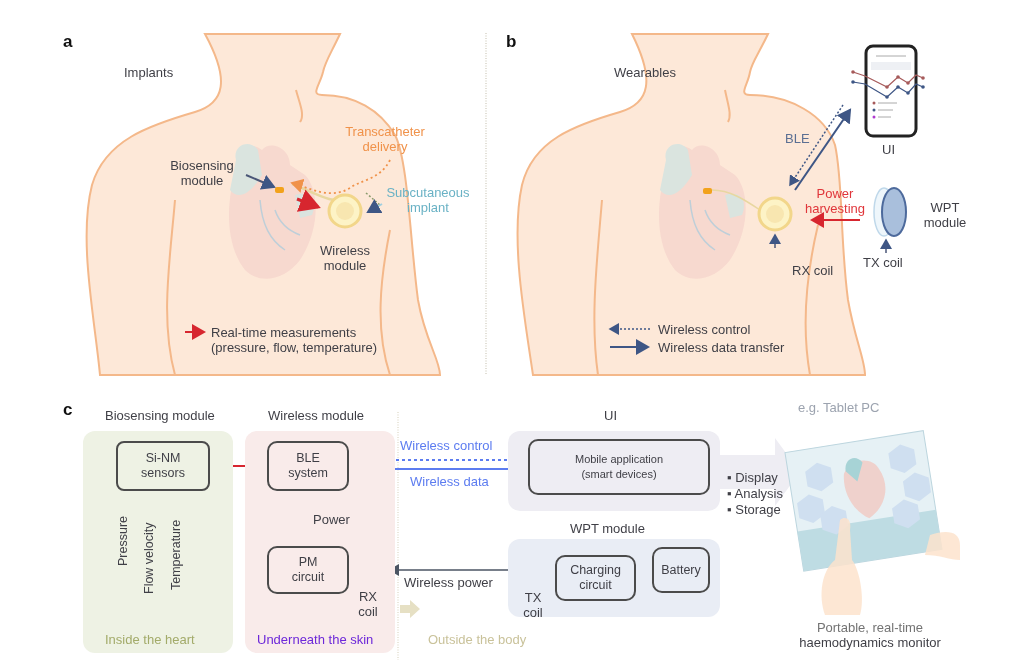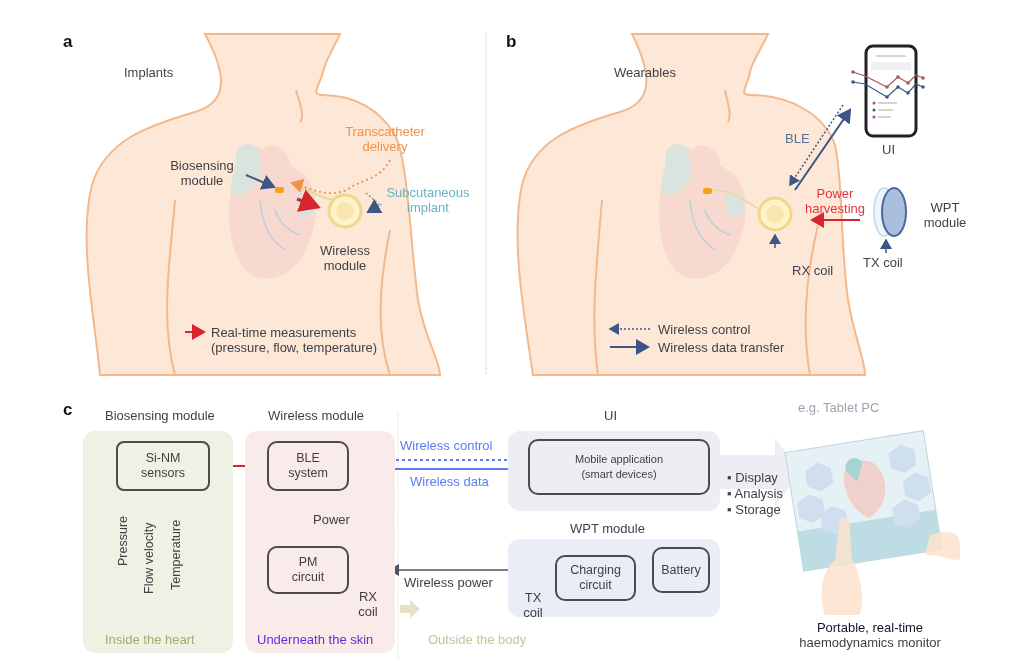--- a/index.html
+++ b/index.html
@@ -281,15 +281,15 @@
   <div>TX</div>
   <div>coil</div>
 </div>
 <div class="abs lbl" style="left:404px;top:575px;">Wireless power</div>
 
 <div class="abs lbl" style="left:105px;top:632px;color:#a3ab6a;">Inside the heart</div>
 <div class="abs lbl" style="left:257px;top:632px;color:#6d28d9;">Underneath the skin</div>
 <div class="abs lbl" style="left:428px;top:632px;color:#c9c29a;">Outside the body</div>
 
 <div class="abs lbl center" style="left:780px;top:620px;width:180px;">
-  <div style="color:#0f172a;">Portable, real-time</div>
+  <div style="color:#737373;">Portable, real-time</div>
   <div>haemodynamics monitor</div>
 </div>
 
 </body></html>

